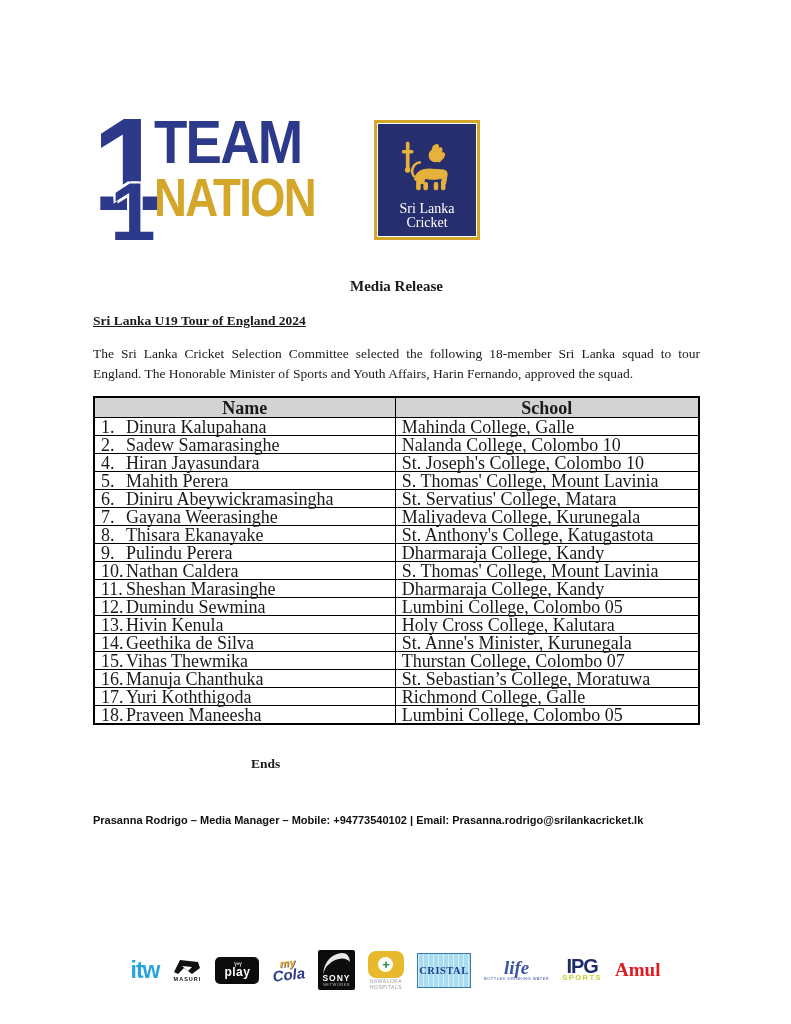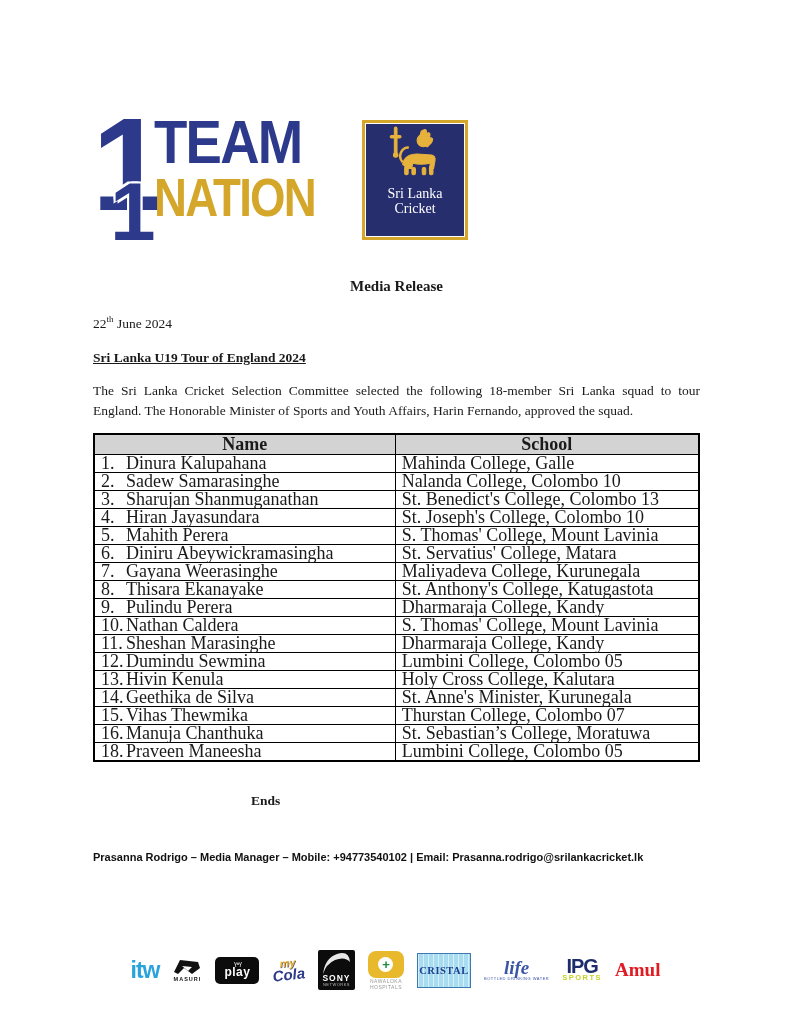--- a/index.html
+++ b/index.html
@@ -43,26 +43,26 @@
     color:#2d3a8c; letter-spacing:-2px;
     transform:scaleX(0.88); transform-origin:left;
   }
   .word-nation {
     font-family:"Liberation Sans", sans-serif;
     font-weight:800; font-size:53px; line-height:1.0;
     color:#d4a62a; letter-spacing:-2px;
     transform:scaleX(0.86); transform-origin:left;
   }
   .crest {
-    margin-left:8px; margin-top:7px;
+    margin-left:20px; margin-top:7px;
     width:106px; height:120px;
     background:#272e6e;
     border:3px solid #d4a62a;
     box-shadow:inset 0 0 0 1px #ffffff;
-    display:flex; flex-direction:column; align-items:center; justify-content:flex-start;
+    display:flex; flex-direction:column; align-items:center; justify-content:flex-end;
     padding-bottom:6px;
   }
   .crest .lion { width:62px; height:62px; margin-bottom:2px; }
   .crest-text {
     color:#ffffff; font-family:"Liberation Serif", serif;
     font-size:14px; line-height:1.05; text-align:center;
   }
 
   
   .media-release {
@@ -194,21 +194,20 @@
       <div class="crest-text">
         <div>Sri Lanka</div>
         <div>Cricket</div>
       </div>
     </div>
   </div>
 
   <div class="content">
     <div class="media-release">Media Release</div>
 
-    <div class="date-line"><span>22</span><sup>th</sup><span> June 2024</span></div>
 
     <div class="doc-heading">Sri Lanka U19 Tour of England 2024</div>
 
     <p class="para1">The Sri Lanka Cricket Selection Committee selected the following 18-member Sri Lanka squad to tour England. The Honorable Minister of Sports and Youth Affairs, Harin Fernando, approved the squad.</p>
 
     <table class="squad">
       <colgroup>
           <col class="c-name">
           <col class="c-school">
         </colgroup>
@@ -221,24 +220,20 @@
       <tbody id="squad-body">
           <tr>
             <td class="name-cell"><span class="num">1.</span><span>Dinura Kalupahana</span></td>
             <td>Mahinda College, Galle</td>
           </tr>
           <tr>
             <td class="name-cell"><span class="num">2.</span><span>Sadew Samarasinghe</span></td>
             <td>Nalanda College, Colombo 10</td>
           </tr>
           <tr>
-            <td class="name-cell"><span class="num">3.</span><span>Sharujan Shanmuganathan</span></td>
-            <td>St. Benedict's College, Colombo 13</td>
-          </tr>
-          <tr>
             <td class="name-cell"><span class="num">4.</span><span>Hiran Jayasundara</span></td>
             <td>St. Joseph's College, Colombo 10</td>
           </tr>
           <tr>
             <td class="name-cell"><span class="num">5.</span><span>Mahith Perera</span></td>
             <td>S. Thomas' College, Mount Lavinia</td>
           </tr>
           <tr>
             <td class="name-cell"><span class="num">6.</span><span>Diniru Abeywickramasingha</span></td>
             <td>St. Servatius' College, Matara</td>
@@ -275,20 +270,24 @@
             <td class="name-cell"><span class="num">14.</span><span>Geethika de Silva</span></td>
             <td>St. Anne's Minister, Kurunegala</td>
           </tr>
           <tr>
             <td class="name-cell"><span class="num">15.</span><span>Vihas Thewmika</span></td>
             <td>Thurstan College, Colombo 07</td>
           </tr>
           <tr>
             <td class="name-cell"><span class="num">16.</span><span>Manuja Chanthuka</span></td>
             <td>St. Sebastian’s College, Moratuwa</td>
+          </tr>
+          <tr>
+            <td class="name-cell"><span class="num">17.</span><span>Yuri Koththigoda</span></td>
+            <td>Richmond College, Galle</td>
           </tr>
           <tr>
             <td class="name-cell"><span class="num">18.</span><span>Praveen Maneesha</span></td>
             <td>Lumbini College, Colombo 05</td>
           </tr>
         </tbody>
     </table>
 
     <div class="ends">Ends</div>
 

